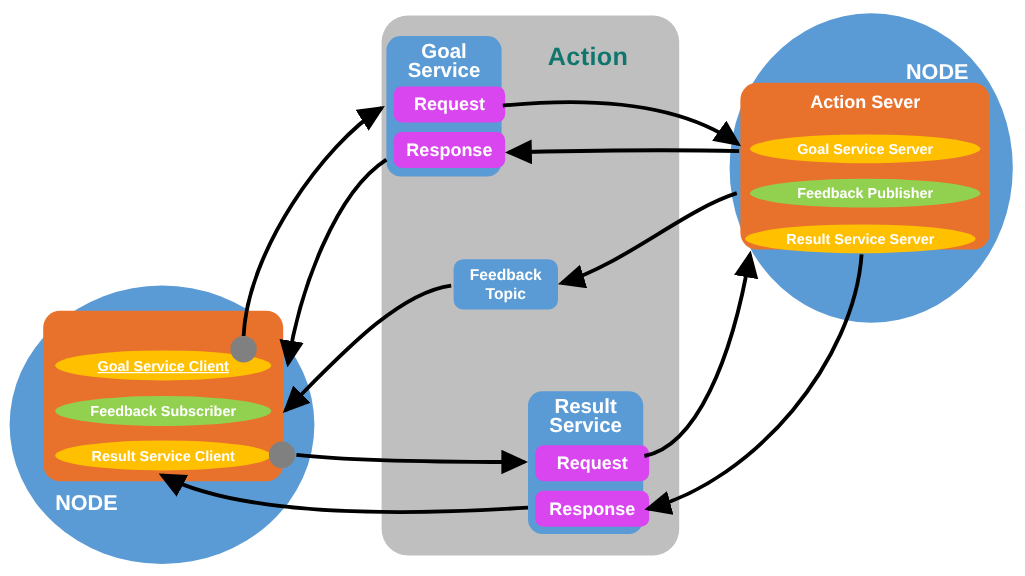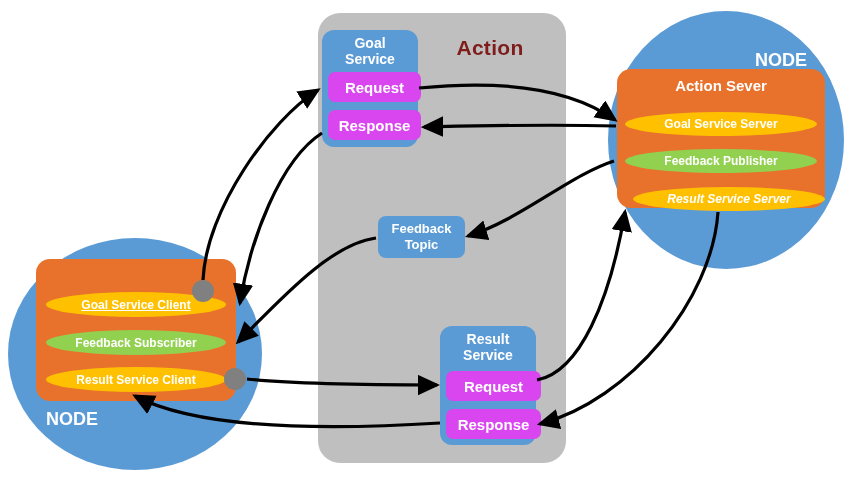--- a/index.html
+++ b/index.html
@@ -39,21 +39,21 @@
     z-index: 1;
   }
   .action-title {
     position: absolute;
     left: 430px;
     top: 36px;
     width: 120px;
     text-align: center;
     font-size: 21px;
     font-weight: bold;
-    color: #7f1d1d;
+    color: #0f766e;
     z-index: 6;
     letter-spacing: 0.3px;
   }
   
   .node-circle {
     position: absolute;
     background: #5b9bd5;
     border-radius: 50%;
     z-index: 2;
   }
@@ -121,21 +121,21 @@
   }
   .pill.yellow { background: #ffc000; }
   .pill.green  { background: #92d050; }
 
   #pill-goal-client    { left: 10px; top: 33px;  width: 180px; height: 25px; text-decoration: underline; }
   #pill-feedback-sub   { left: 10px; top: 71px;  width: 180px; height: 25px; }
   #pill-result-client  { left: 10px; top: 108px; width: 180px; height: 25px; }
 
   #pill-goal-server    { left: 8px;  top: 43px;  width: 192px; height: 24px; }
   #pill-feedback-pub   { left: 8px;  top: 80px;  width: 192px; height: 24px; }
-  #pill-result-server  { left: 16px;  top: 118px; width: 192px; height: 24px; font-style: italic; }
+  #pill-result-server  { left: 4px;  top: 118px; width: 192px; height: 24px; }
 
   
   .svc-box {
     position: absolute;
     background: #5b9bd5;
     border-radius: 12px;
     z-index: 4;
   }
   #goal-service-box {
     left: 322px;
@@ -147,21 +147,21 @@
     left: 440px;
     top: 326px;
     width: 96px;
     height: 119px;
   }
   .svc-title {
     position: absolute;
     width: 100%;
     text-align: center;
     top: 5px;
-    font-size: 14px;
+    font-size: 17px;
     font-weight: bold;
     color: #ffffff;
     line-height: 16px;
   }
   .rr-box {
     position: absolute;
     background: #d946ef;
     border-radius: 7px;
     display: flex;
     align-items: center;

